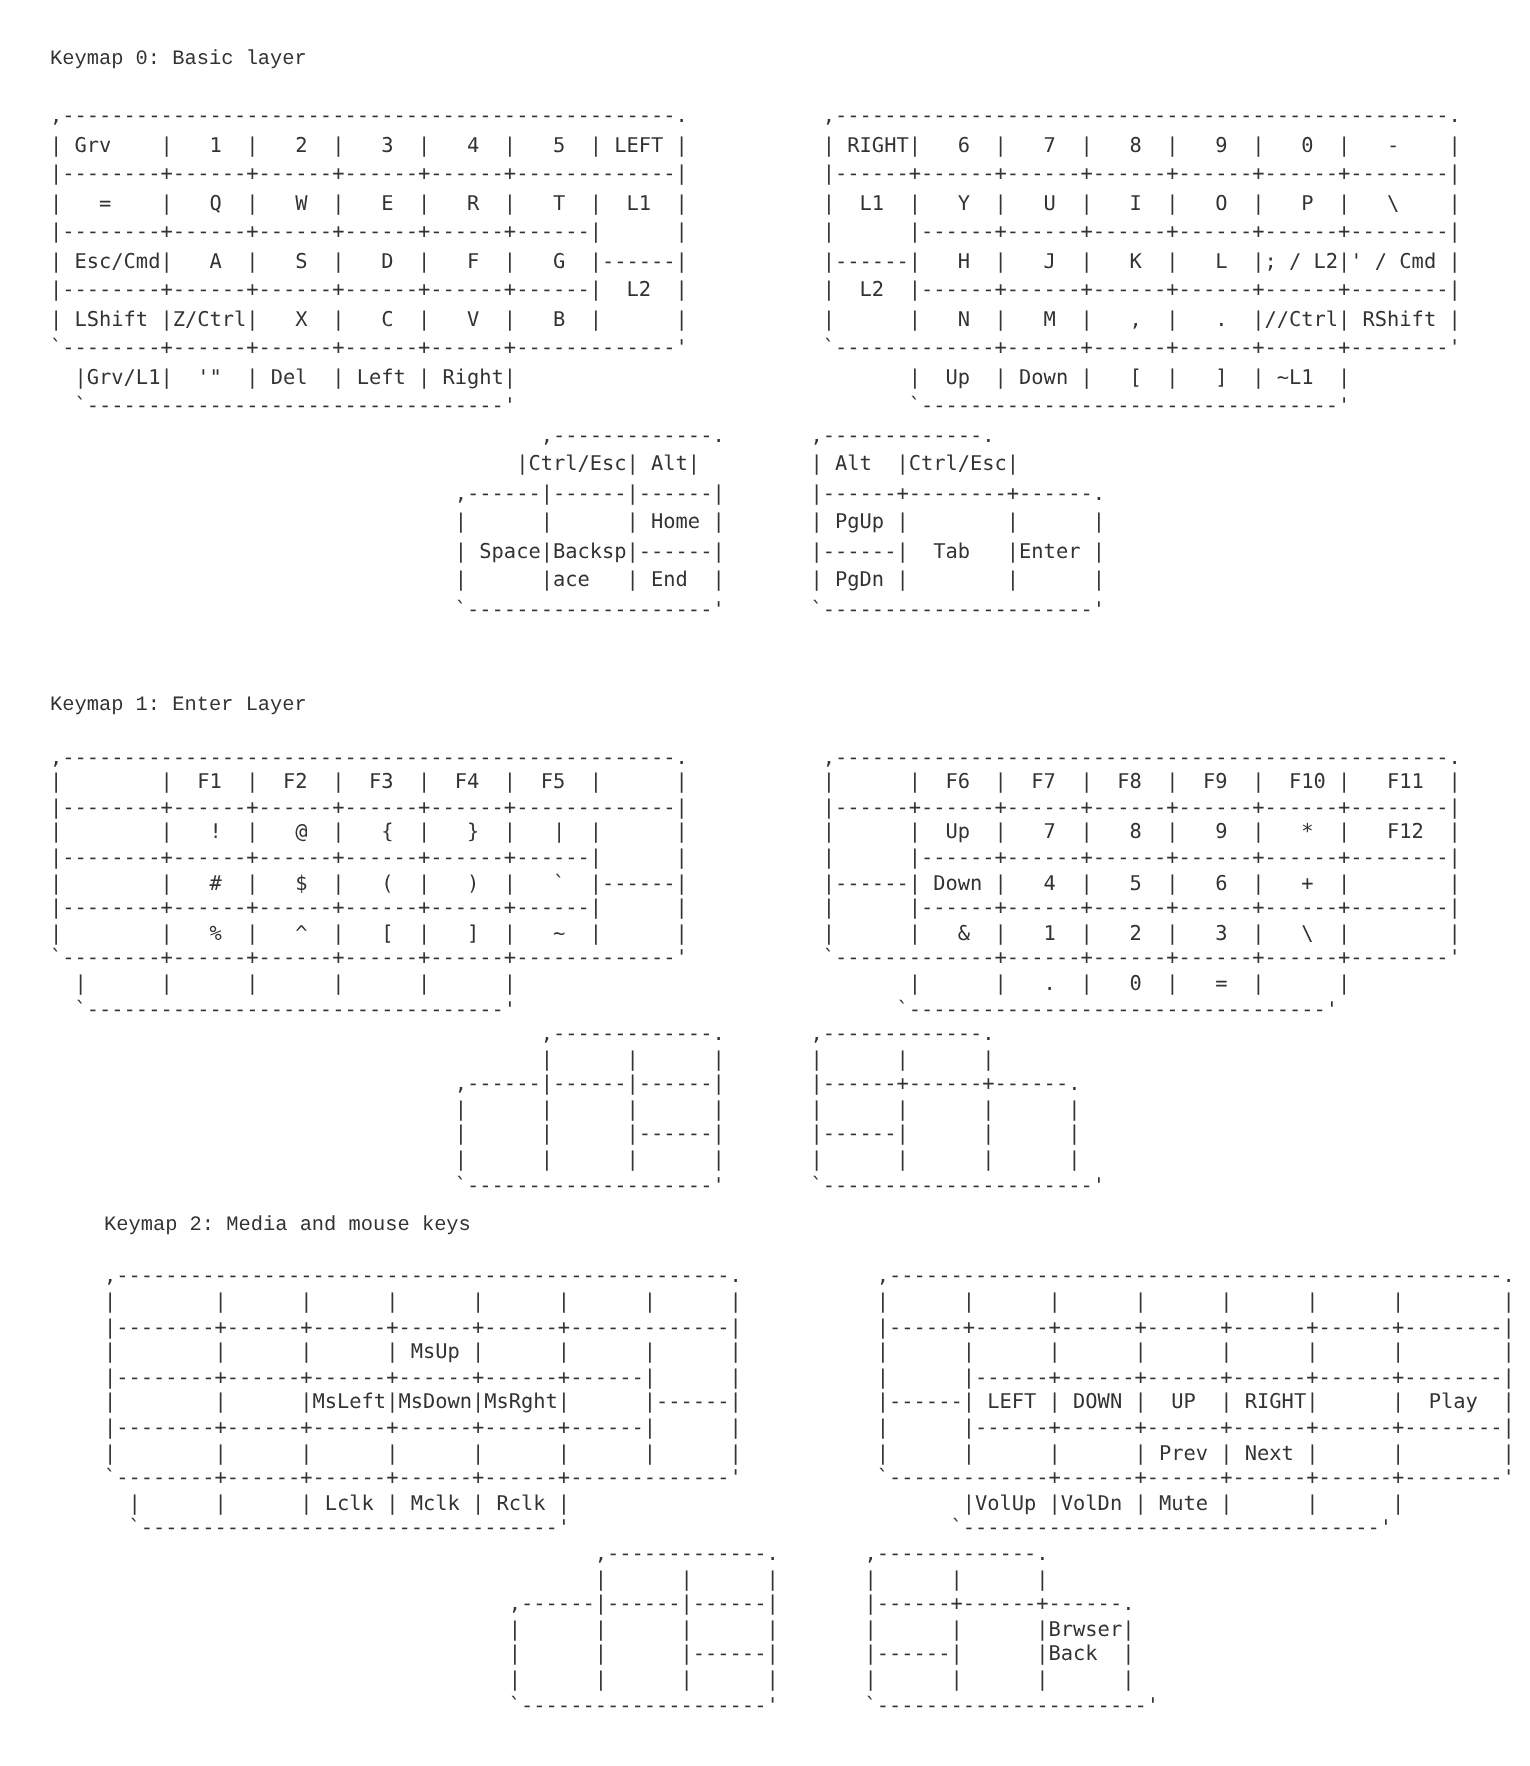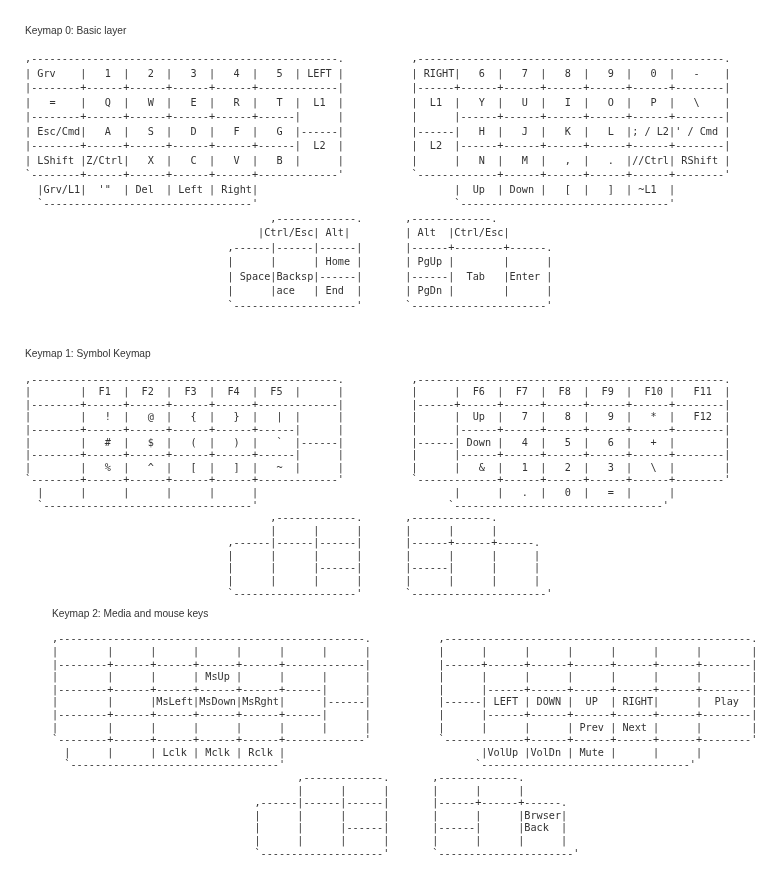--- a/index.html
+++ b/index.html
@@ -7,21 +7,21 @@
   body {
     width: 765px;
     height: 883px;
     overflow: hidden;
     padding: 24px 0 0 25px;
     font-family: "DejaVu Sans Mono", "Liberation Mono", monospace;
     color: #333333;
   }
   .keymap-section { display: block; }
   .keymap-title {
-    font-family: Liberation Sans, sans-serif;
+    font-family: Liberation Mono, monospace;
     font-size: 10.2px;
     font-weight: normal;
     white-space: pre;
     color: #333333;
   }
   pre.ascii-art {
     font-family: "DejaVu Sans Mono", "Liberation Mono", monospace;
     font-size: 10.2px;
     white-space: pre;
     color: #333333;
@@ -56,21 +56,21 @@
                                         ,-------------.       ,-------------.
                                       |Ctrl/Esc| Alt|         | Alt  |Ctrl/Esc|
                                  ,------|------|------|       |------+--------+------.
                                  |      |      | Home |       | PgUp |        |      |
                                  | Space|Backsp|------|       |------|  Tab   |Enter |
                                  |      |ace   | End  |       | PgDn |        |      |
                                  `--------------------'       `----------------------'</pre>
   </section>
 
   <section class="keymap-section section-1">
-    <h2 class="keymap-title">Keymap 1: Symbol Keymap</h2>
+    <h2 class="keymap-title">Keymap 1: Enter Layer</h2>
     <pre class="ascii-art">,--------------------------------------------------.           ,--------------------------------------------------.
 |        |  F1  |  F2  |  F3  |  F4  |  F5  |      |           |      |  F6  |  F7  |  F8  |  F9  |  F10 |   F11  |
 |--------+------+------+------+------+-------------|           |------+------+------+------+------+------+--------|
 |        |   !  |   @  |   {  |   }  |   |  |      |           |      |  Up  |   7  |   8  |   9  |   *  |   F12  |
 |--------+------+------+------+------+------|      |           |      |------+------+------+------+------+--------|
 |        |   #  |   $  |   (  |   )  |   `  |------|           |------| Down |   4  |   5  |   6  |   +  |        |
 |--------+------+------+------+------+------|      |           |      |------+------+------+------+------+--------|
 |        |   %  |   ^  |   [  |   ]  |   ~  |      |           |      |   &amp;  |   1  |   2  |   3  |   \  |        |
 `--------+------+------+------+------+-------------'           `-------------+------+------+------+------+--------'
   |      |      |      |      |      |                                |      |   .  |   0  |   =  |      |

